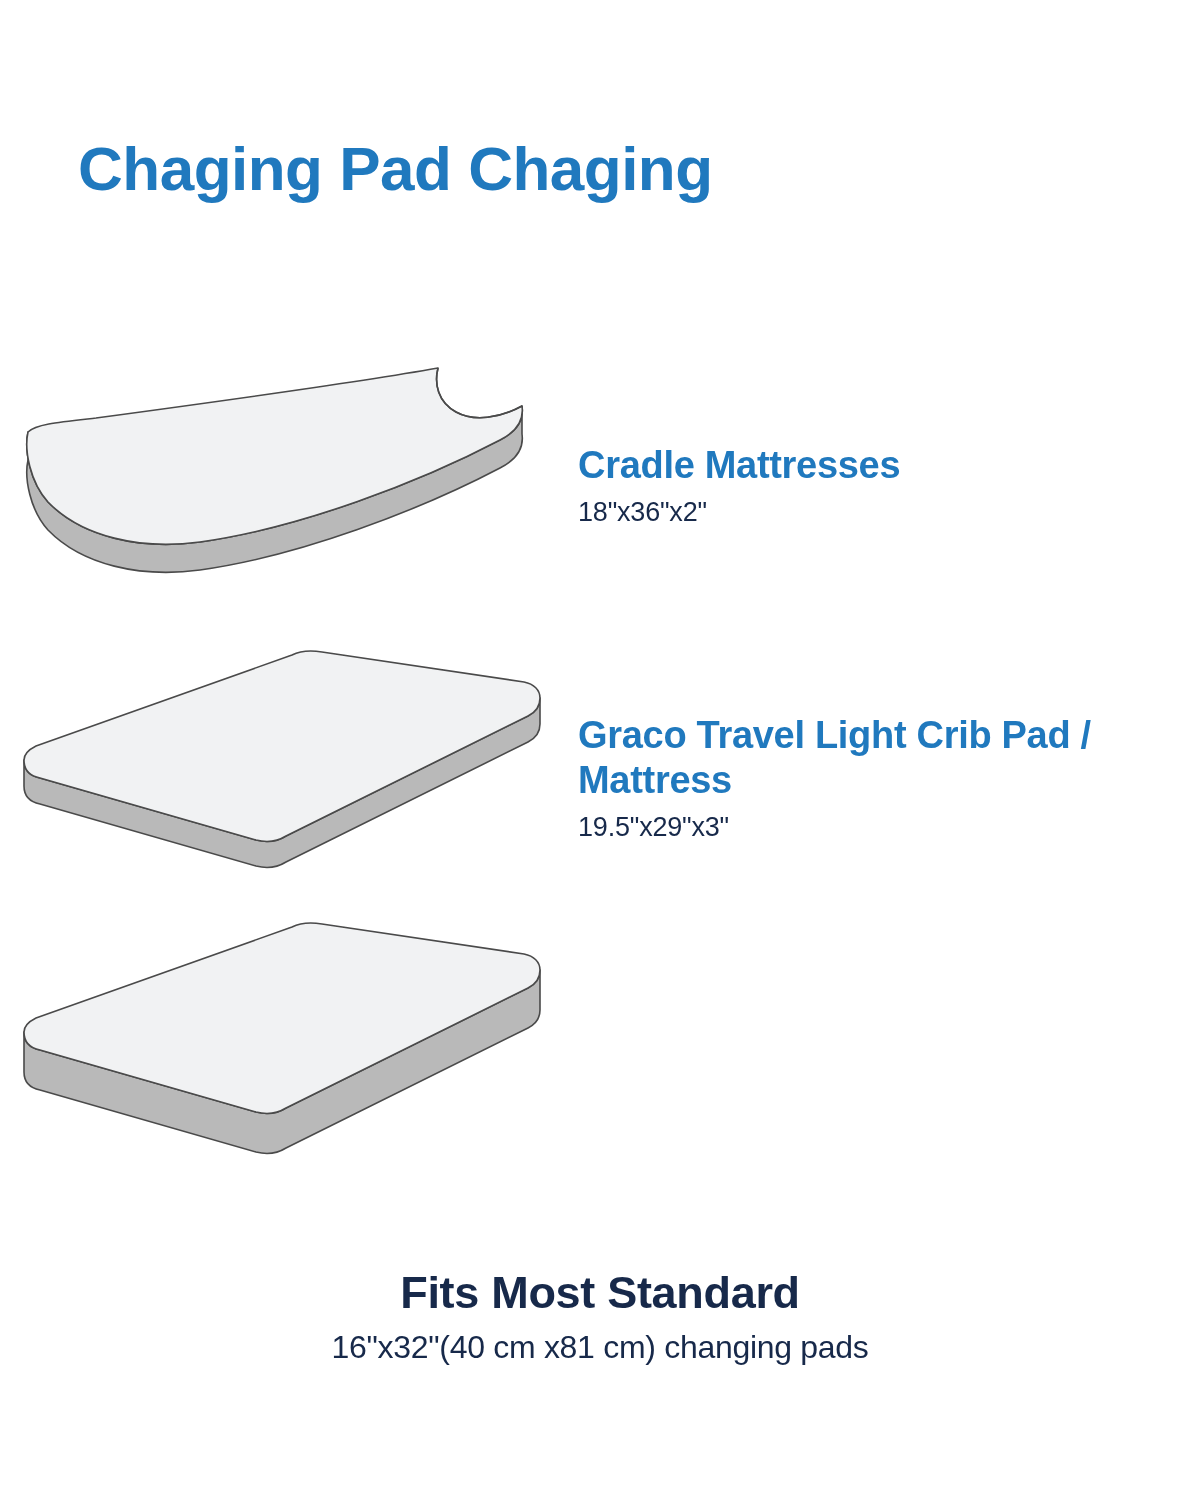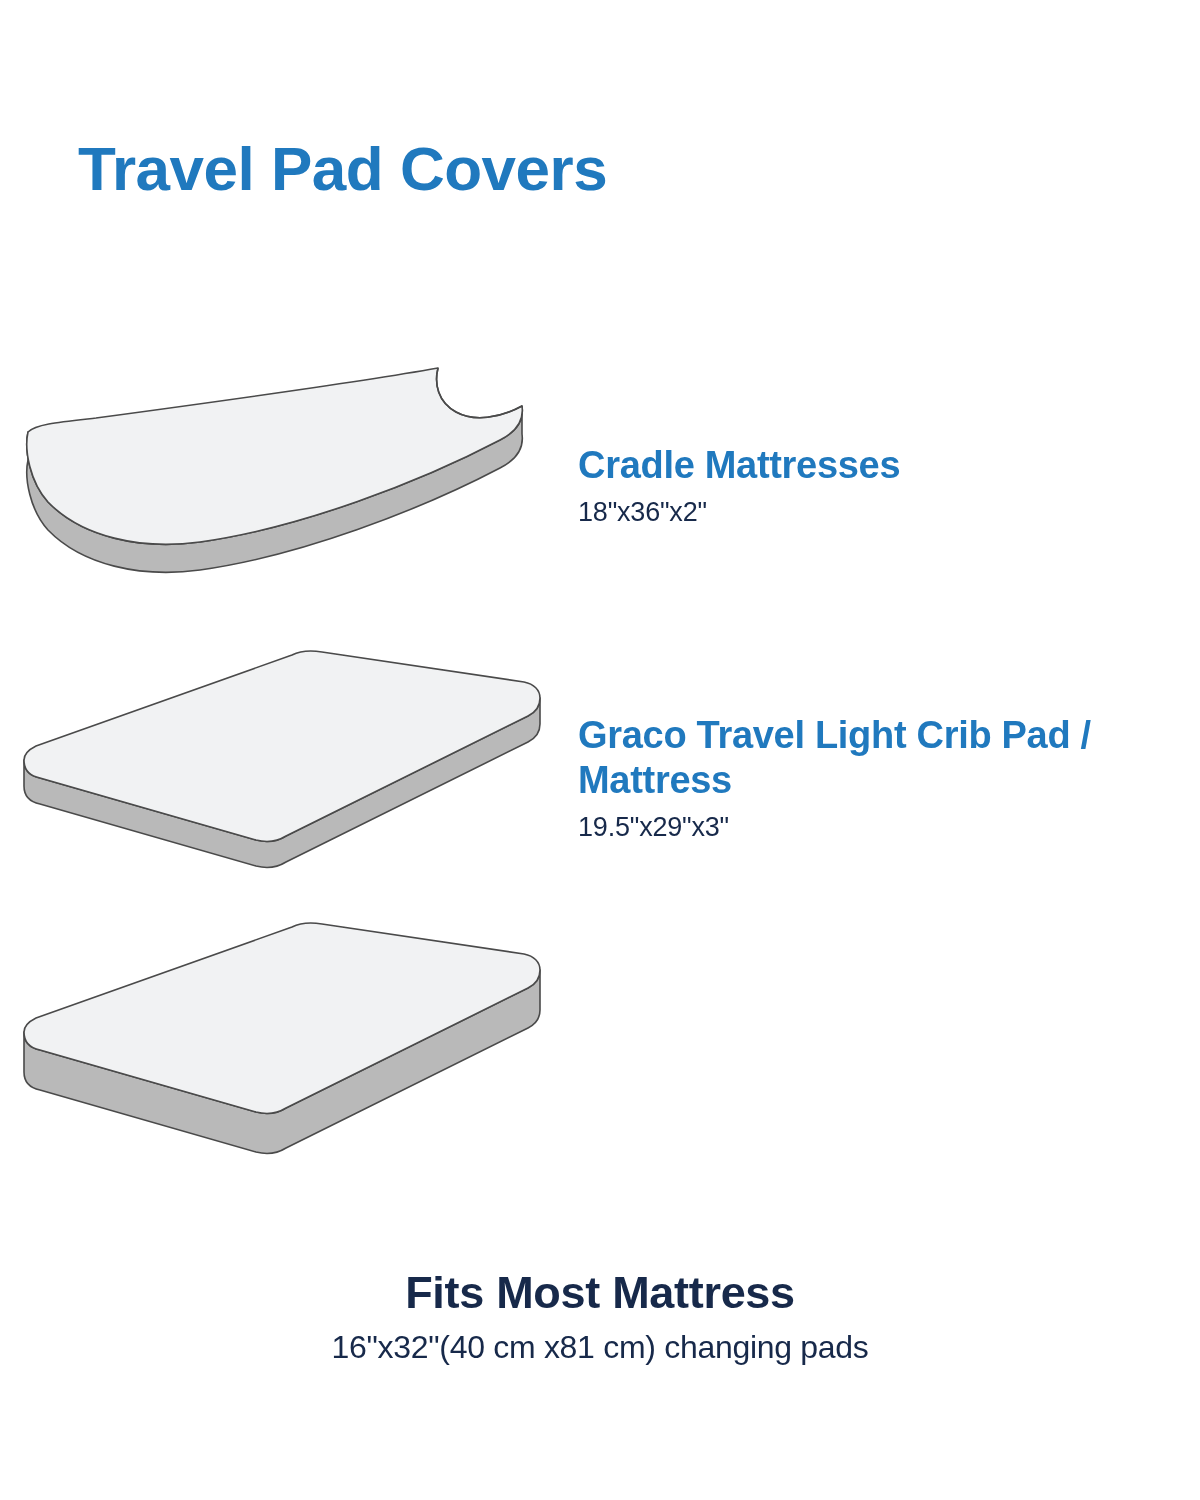--- a/index.html
+++ b/index.html
@@ -111,21 +111,21 @@
     letter-spacing: -0.3px;
     line-height: 1.2;
     margin: 0;
   }
 </style>
 </head>
 <body>
 
 <div class="page">
 
-  <h1 class="page-title">Travel Pad Covers</h1>
+  <h1 class="page-title">Chaging Pad Chaging</h1>
 
   <div class="rows">
 
     <div class="product-row row-1">
       <div class="illustration">
         <svg width="560" height="280" viewBox="0 0 560 280" xmlns="http://www.w3.org/2000/svg" aria-hidden="true">
 
           <path d="M 28 100
                    C 24 118, 30 150, 48 170
                    C 82 205, 140 218, 200 210
@@ -226,17 +226,17 @@
                    C 310 2, 300 3, 292 7
                    L 36 98
                    C 28 102, 24 106, 24 112 Z" fill="#f1f2f3" stroke="#4a4a4a" stroke-width="1.6" stroke-linejoin="round"></path>
         </svg>
       </div>
     </div>
 
   </div>
 
   <div class="footer">
-    <div class="footer-title">Fits Most Mattress</div>
+    <div class="footer-title">Fits Most Standard</div>
     <div class="footer-sub">16"x32"(40 cm x81 cm) changing pads</div>
   </div>
 
 </div>
 
 </body></html>

